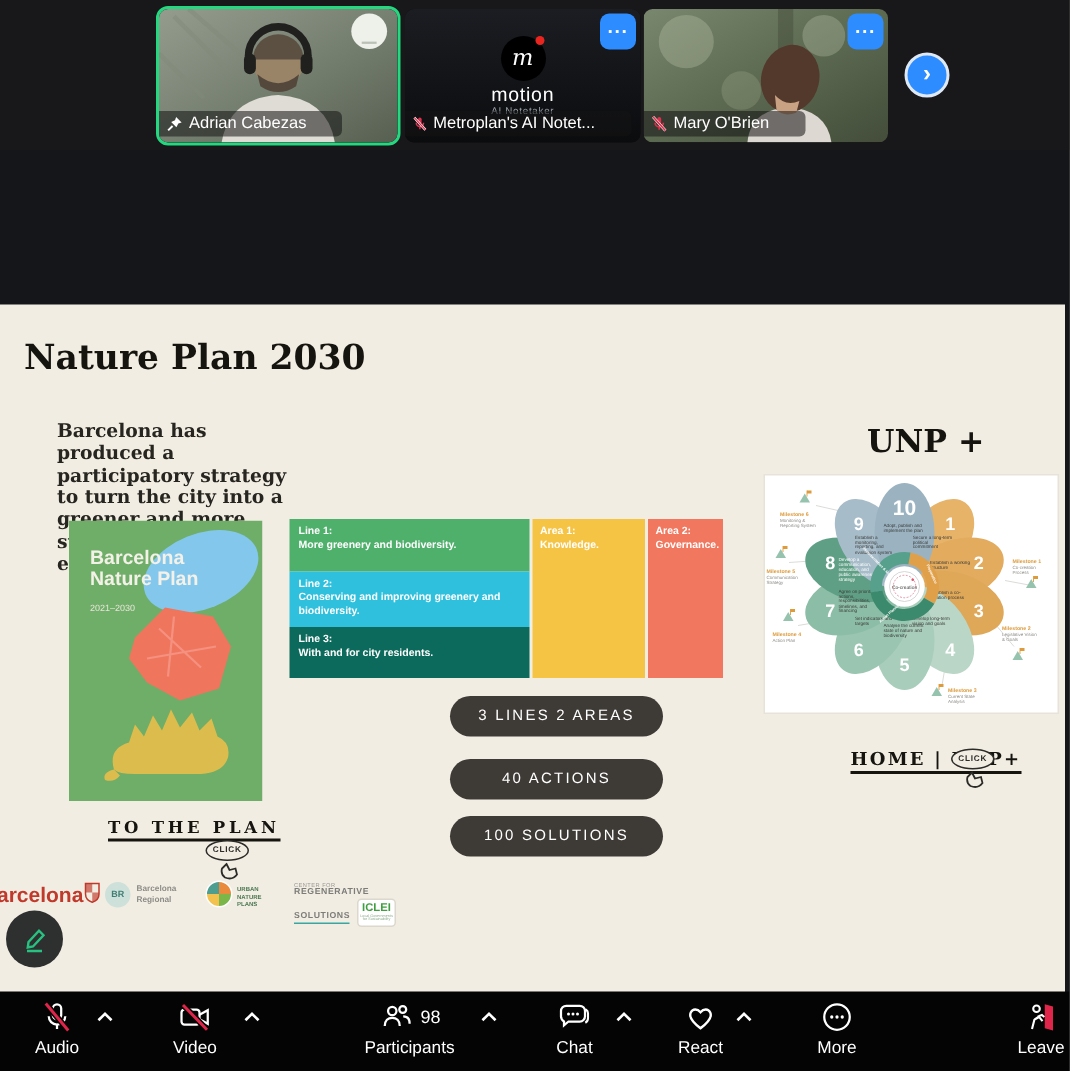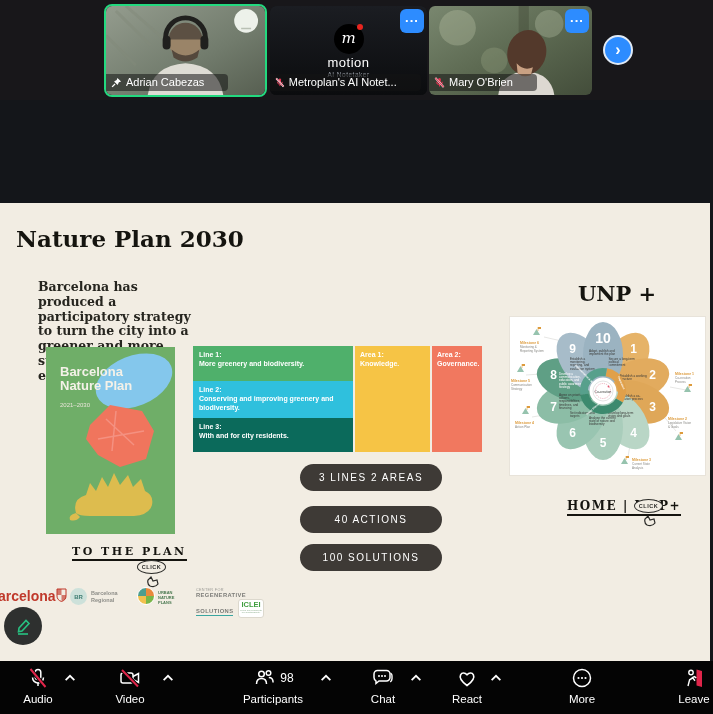--- a/index.html
+++ b/index.html
@@ -484,21 +484,21 @@
         <svg width="24" height="24" viewBox="0 0 24 24">
           <path d="M12,19.5 C6,15 4.2,11.5 5.6,8.8 C6.8,6.5 9.8,6.2 12,8.8 C14.2,6.2 17.2,6.5 18.4,8.8 C19.8,11.5 18,15 12,19.5 Z" fill="none" stroke="#fff" stroke-width="1.6"></path>
         </svg>
       </div>
       <div class="tb-label">React</div>
     </div>
     <svg class="chev" style="left:490px;" viewBox="0 0 11 7">
         <polyline points="1.5,5.5 5.5,1.5 9.5,5.5" stroke="#fff" stroke-width="1.6" fill="none"></polyline>
       </svg>
 
-    <div class="tb-item" style="left:554px;width:56px;">
+    <div class="tb-item" style="left:530px;width:56px;">
       <div class="tb-iconrow">
         <svg width="24" height="24" viewBox="0 0 24 24">
           <circle cx="12" cy="12" r="8.5" fill="none" stroke="#fff" stroke-width="1.5"></circle>
           <circle cx="8.5" cy="12" r="1.1" fill="#fff"></circle>
             <circle cx="12" cy="12" r="1.1" fill="#fff"></circle>
             <circle cx="15.5" cy="12" r="1.1" fill="#fff"></circle>
         </svg>
       </div>
       <div class="tb-label">More</div>
     </div>

